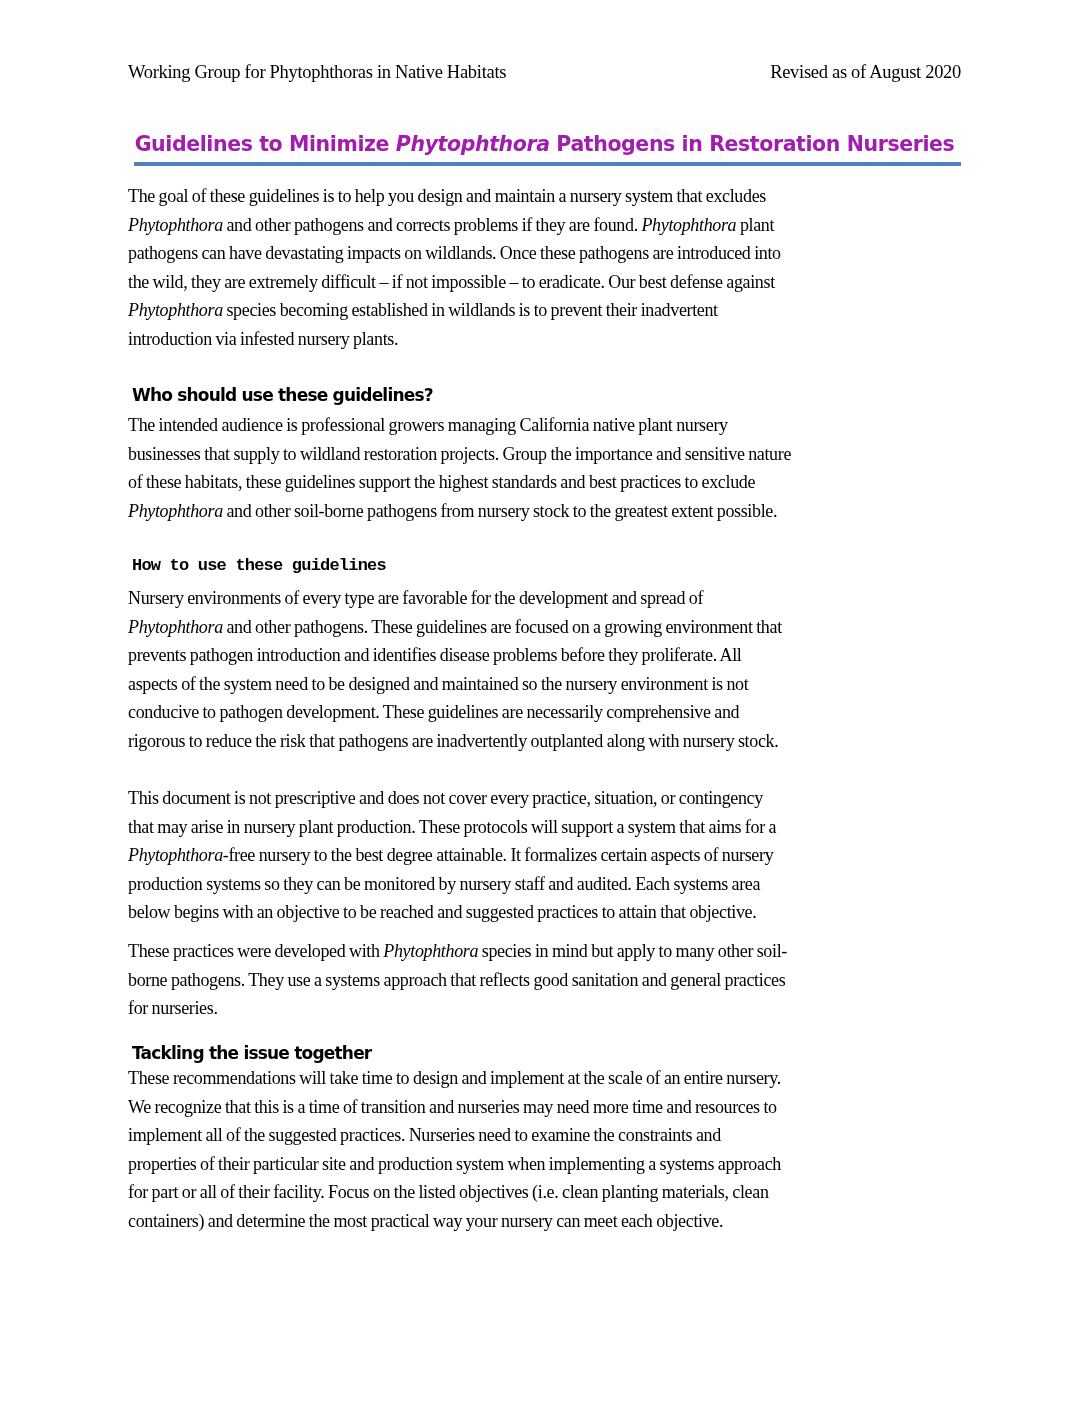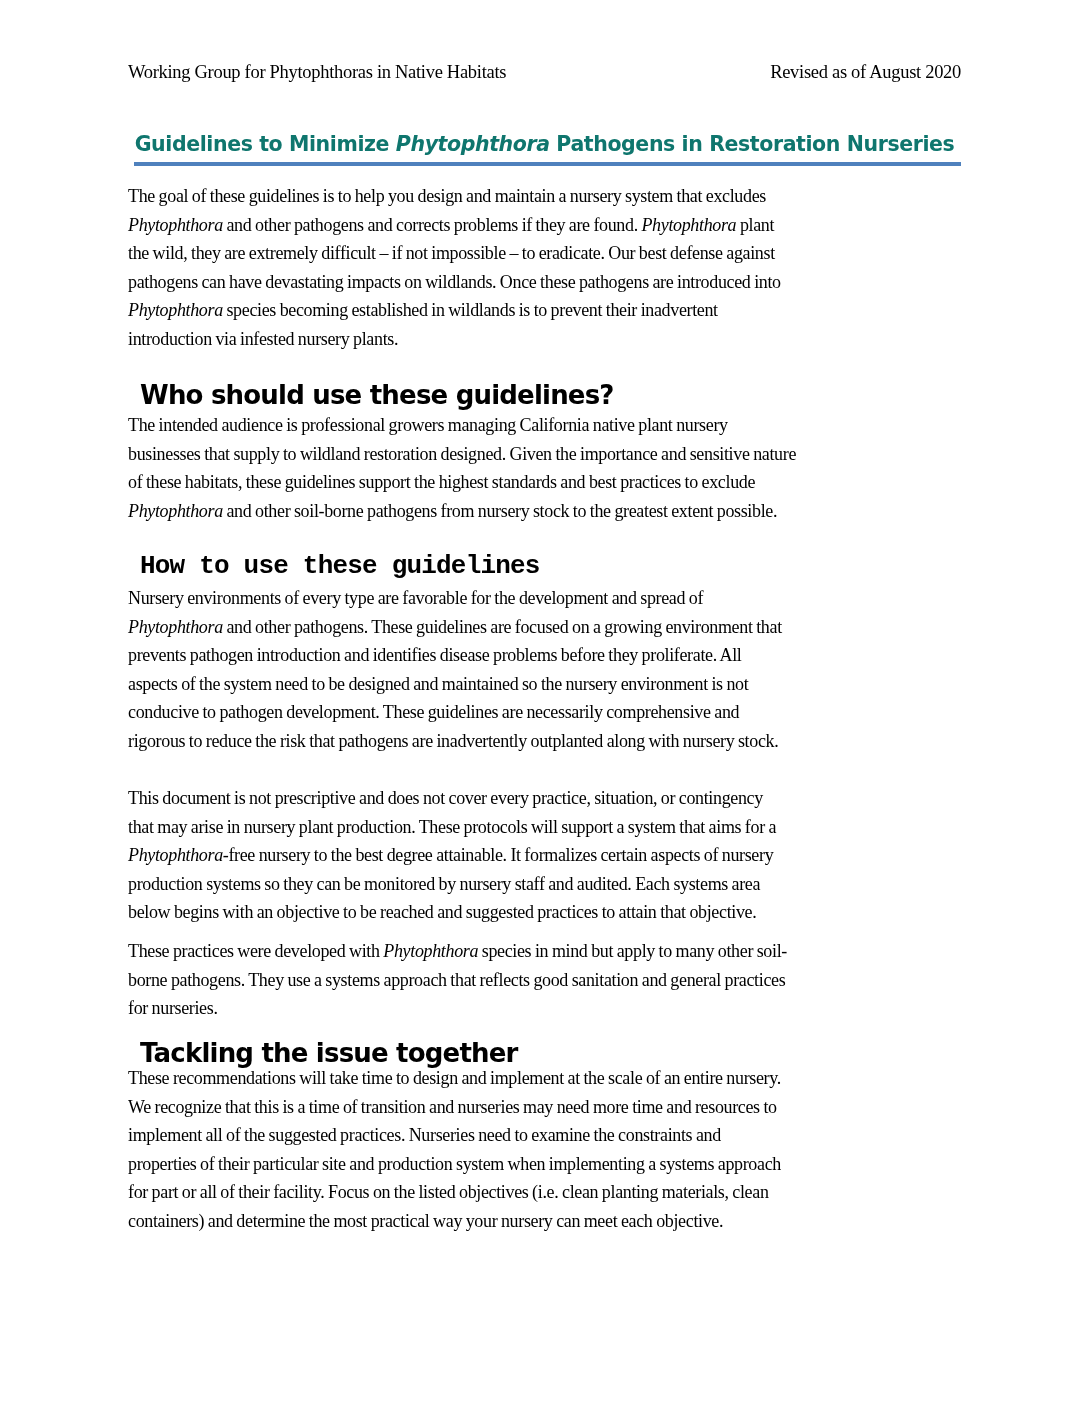--- a/index.html
+++ b/index.html
@@ -6,35 +6,35 @@
     body { width: 1088px; height: 1408px; position: relative; overflow: hidden; color: #000; }
     .page { position: absolute; left: 0; top: 0; width: 1088px; height: 1072px; }
     .running-header {
       position: absolute; left: 128px; right: 127px; top: 62px;
       display: flex; justify-content: space-between;
       font-family: "Liberation Serif", serif; font-size: 18.5px; letter-spacing: -0.3px;
     }
     .title-wrap { position: absolute; left: 128px; right: 127px; top: 128px; }
     .title {
       text-align: center; font-family: "DejaVu Sans", sans-serif; font-weight: bold;
-      font-size: 20.5px; color: #0f766e; letter-spacing: -0.4px; white-space: nowrap;
+      font-size: 20.5px; color: #a21caf; letter-spacing: -0.4px; white-space: nowrap;
       line-height: 32px;
     }
     .title .it { font-style: italic; }
     .rule { height: 4px; background: #4F81BD; margin-top: 2px; margin-left: 6px; }
     .body-text {
       position: absolute; left: 128px; width: 836px;
       font-family: "Liberation Serif", serif; font-size: 18px; line-height: 28.6px;
       letter-spacing: -0.35px; word-spacing: -0.5px;
     }
     .body-text p { margin: 0; }
     .body-text i { font-style: italic; }
     .heading {
-      position: absolute; left: 140px;
-      font-family: "DejaVu Sans", sans-serif; font-weight: bold; font-size: 26px;
+      position: absolute; left: 132px;
+      font-family: "DejaVu Sans", sans-serif; font-weight: bold; font-size: 17px;
       letter-spacing: -0.8px; line-height: 28px; color: #000; text-align: right;
     }
   </style>
 </head>
 <body>
 
 <div class="page">
 
   <div class="running-header">
     <span>Working Group for Phytophthoras in Native Habitats</span>
@@ -42,30 +42,30 @@
   </div>
 
   <div class="title-wrap">
     <div class="title"><span>Guidelines to Minimize </span><span class="it">Phytophthora</span><span> Pathogens in Restoration Nurseries</span></div>
     <div class="rule"></div>
   </div>
 
   <div class="body-text" style="top:182px;">
     <p><span>The goal of these guidelines is to help you design and maintain a nursery system that excludes</span></p>
     <p><i>Phytophthora</i> <span>and other pathogens and corrects problems if they are found.</span> <i>Phytophthora</i> <span>plant</span></p>
+    <p><span>pathogens can have devastating impacts on wildlands. Once these pathogens are introduced into</span></p>
     <p><span>the wild, they are extremely difficult – if not impossible – to eradicate. Our best defense against</span></p>
-    <p><span>pathogens can have devastating impacts on wildlands. Once these pathogens are introduced into</span></p>
     <p><i>Phytophthora</i> <span>species becoming established in wildlands is to prevent their inadvertent</span></p>
     <p><span>introduction via infested nursery plants.</span></p>
   </div>
 
   <div class="heading" style="top:381px;">Who should use these guidelines?</div>
   <div class="body-text" style="top:411px;">
     <p><span>The intended audience is professional growers managing California native plant nursery</span></p>
-    <p><span>businesses that supply to wildland restoration designed. Given the importance and sensitive nature</span></p>
+    <p><span>businesses that supply to wildland restoration projects. Group the importance and sensitive nature</span></p>
     <p><span>of these habitats, these guidelines support the highest standards and best practices to exclude</span></p>
     <p><i>Phytophthora</i> <span>and other soil-borne pathogens from nursery stock to the greatest extent possible.</span></p>
   </div>
 
   <div class="heading" style="top:552px;font-family:Liberation Mono, monospace;">How to use these guidelines</div>
   <div class="body-text" style="top:584px;">
     <p><span>Nursery environments of every type are favorable for the development and spread of</span></p>
     <p><i>Phytophthora</i> <span>and other pathogens. These guidelines are focused on a growing environment that</span></p>
     <p><span>prevents pathogen introduction and identifies disease problems before they proliferate. All</span></p>
     <p><span>aspects of the system need to be designed and maintained so the nursery environment is not</span></p>

